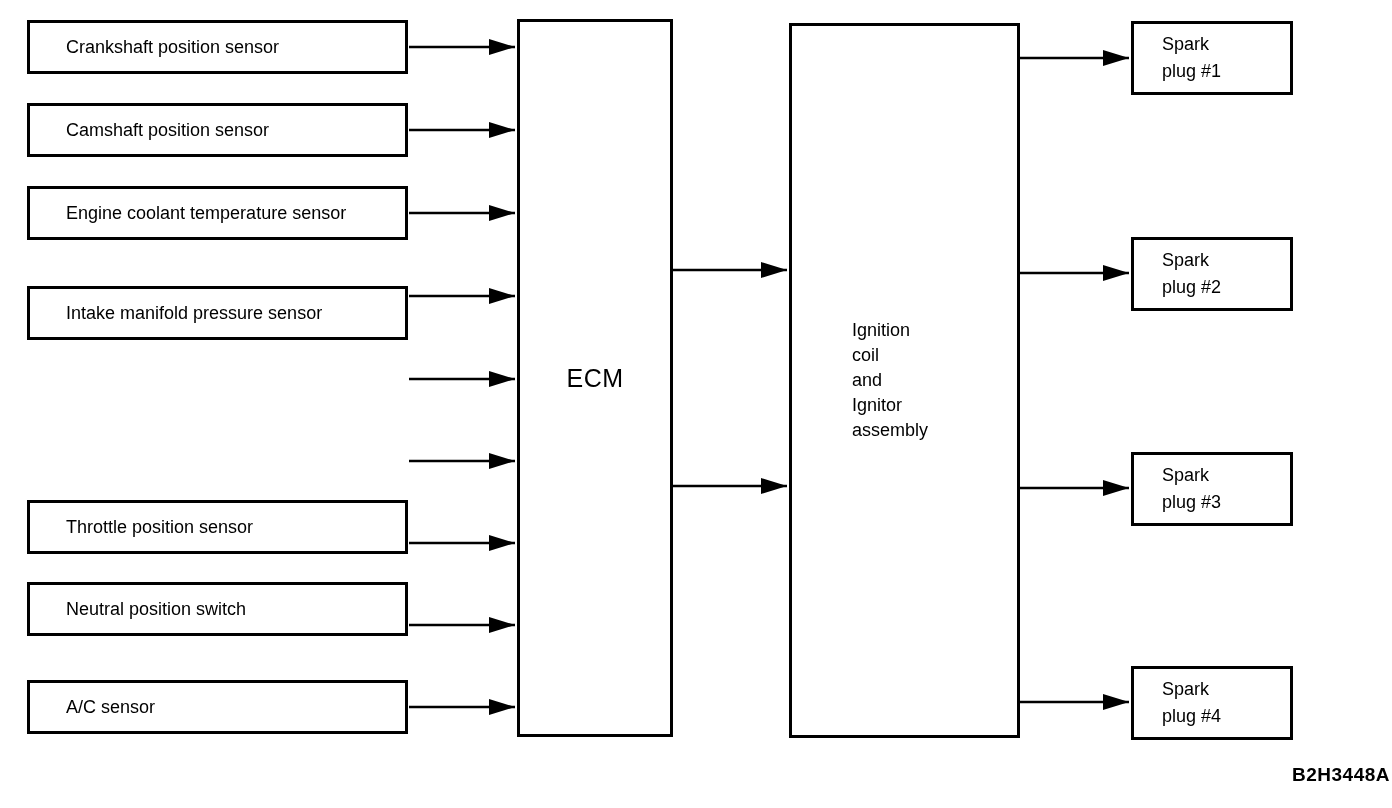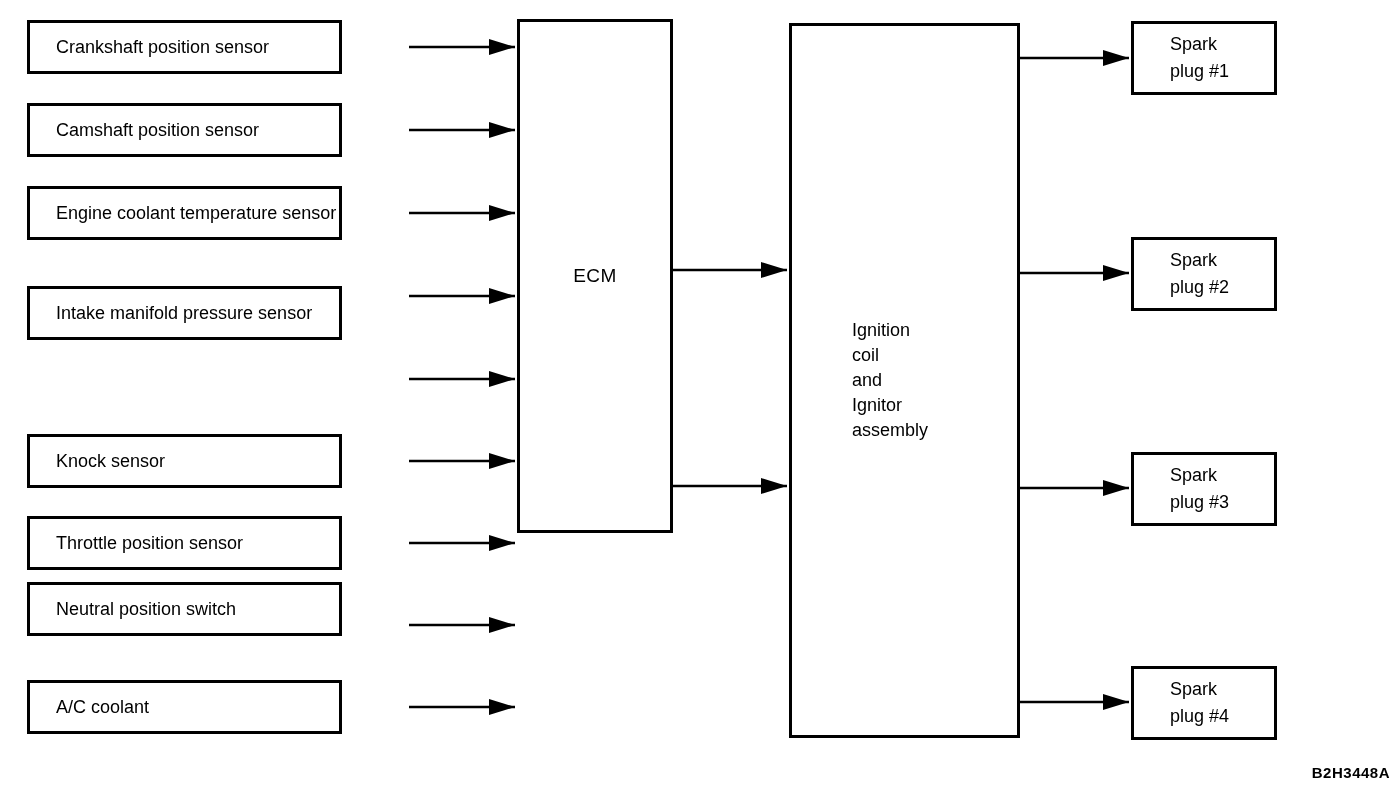--- a/index.html
+++ b/index.html
@@ -27,58 +27,58 @@
   .box {
     position: absolute;
     border: 3px solid #000000;
     background: #ffffff;
     box-sizing: border-box;
     display: flex;
     align-items: center;
   }
   .sensor {
     left: 27px;
-    width: 315px;
+    width: 381px;
     height: 54px;
-    padding-left: 26px;
+    padding-left: 36px;
     font-size: 18px;
   }
   .ecm {
     left: 517px;
     top: 19px;
     width: 156px;
-    height: 514px;
+    height: 718px;
     justify-content: center;
-    font-size: 19px;
+    font-size: 25px;
     letter-spacing: 0.5px;
   }
   .ignition {
     left: 789px;
     top: 23px;
     width: 231px;
     height: 715px;
     padding-left: 60px;
     font-size: 18px;
     line-height: 25px;
     white-space: pre-line;
   }
   .spark {
     left: 1131px;
-    width: 146px;
+    width: 162px;
     height: 74px;
-    padding-left: 36px;
+    padding-left: 28px;
     font-size: 18px;
     line-height: 27px;
     white-space: pre-line;
   }
   .figcode {
     position: absolute;
     right: 2px;
     top: 764px;
-    font-size: 15px;
+    font-size: 19px;
     font-weight: bold;
     letter-spacing: 0.5px;
   }
 </style>
 </head>
 <body>
 
 <div class="canvas">
 
   <svg class="wires" viewBox="0 0 1392 808" xmlns="http://www.w3.org/2000/svg">
@@ -112,31 +112,28 @@
   </div>
   <div class="box sensor" style="top:186px">
     <span>Engine coolant temperature sensor</span>
   </div>
   <div class="box sensor" style="top:103px">
     <span>Camshaft position sensor</span>
   </div>
   <div class="box sensor" style="top:286px">
     <span>Intake manifold pressure sensor</span>
   </div>
-  <div class="box sensor" style="top:434px">
-    <span>Knock sensor</span>
-  </div>
-  <div class="box sensor" style="top:516px">
+  <div class="box sensor" style="top:500px">
     <span>Throttle position sensor</span>
   </div>
   <div class="box sensor" style="top:582px">
     <span>Neutral position switch</span>
   </div>
   <div class="box sensor" style="top:680px">
-    <span>A/C coolant</span>
+    <span>A/C sensor</span>
   </div>
 
   <div class="box ecm">
     <span>ECM</span>
   </div>
 
   <div class="box ignition">
     <span>Ignition
 coil
 and

